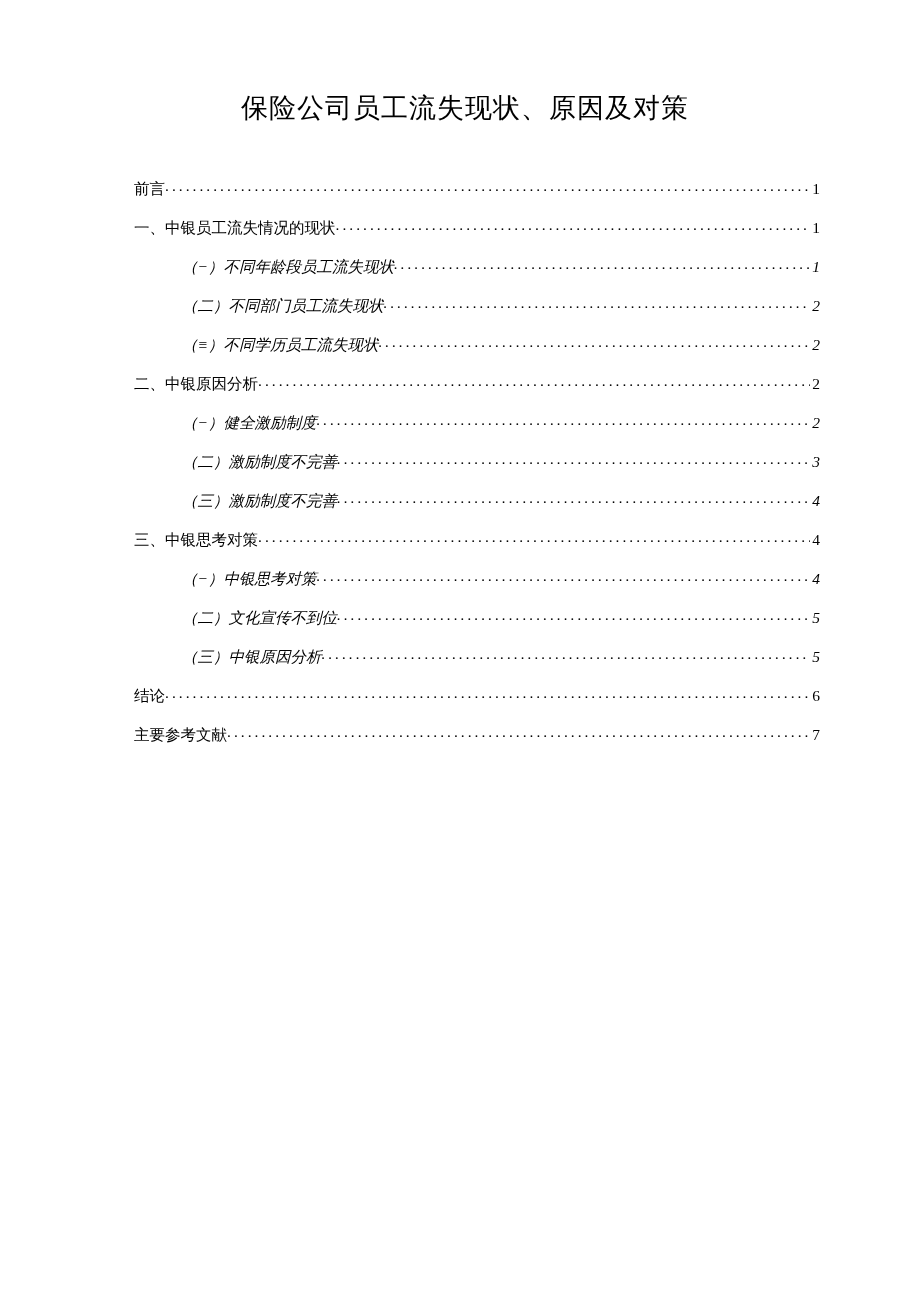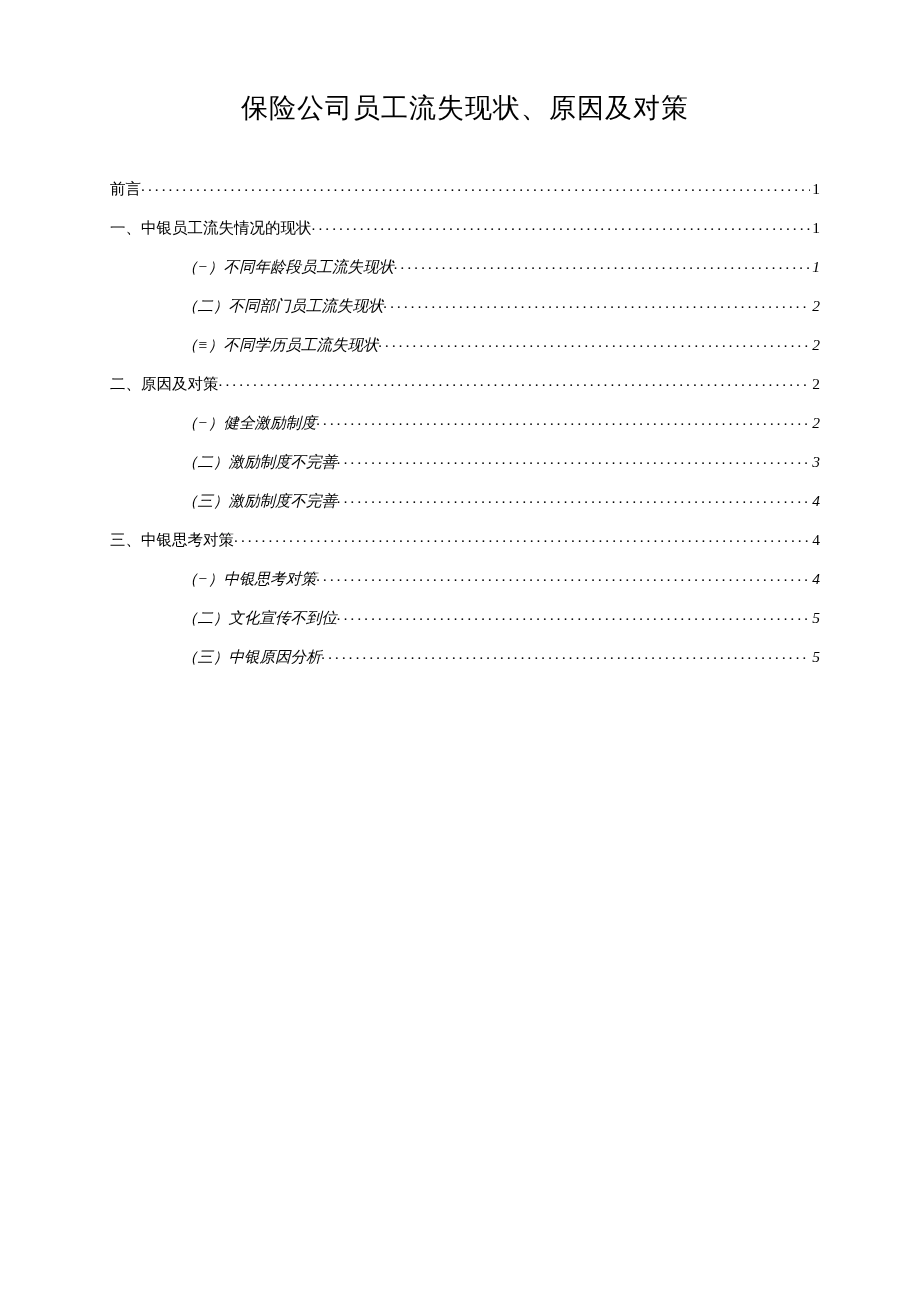--- a/index.html
+++ b/index.html
@@ -48,20 +48,21 @@
       position: absolute;
       left: 0;
       bottom: 0;
     }
     .toc-page {
       flex-shrink: 0;
       padding-left: 2px;
     }
     .level-1 {
       padding-left: 0;
+      margin-left: 24px;
     }
     .level-2 {
       padding-left: 72px;
       font-style: italic;
     }
   </style>
 </head>
 <body>
 
 <h1 class="doc-title">保险公司员工流失现状、原因及对策</h1>
@@ -92,21 +93,21 @@
     <span class="toc-page">2</span>
   </div>
 
   <div class="toc-row level-2">
     <span class="toc-label">（≡）不同学历员工流失现状</span>
     <span class="toc-dots"></span>
     <span class="toc-page">2</span>
   </div>
 
   <div class="toc-row level-1">
-    <span class="toc-label">二、原因及对策</span>
+    <span class="toc-label">二、中银原因分析</span>
     <span class="toc-dots"></span>
     <span class="toc-page">2</span>
   </div>
 
   <div class="toc-row level-2">
     <span class="toc-label">（−）健全激励制度</span>
     <span class="toc-dots"></span>
     <span class="toc-page">2</span>
   </div>
 
@@ -139,15 +140,25 @@
     <span class="toc-dots"></span>
     <span class="toc-page">5</span>
   </div>
 
   <div class="toc-row level-2">
     <span class="toc-label">（三）中银原因分析</span>
     <span class="toc-dots"></span>
     <span class="toc-page">5</span>
   </div>
 
+  <div class="toc-row level-1">
+    <span class="toc-label">结论</span>
+    <span class="toc-dots"></span>
+    <span class="toc-page">6</span>
+  </div>
 
+  <div class="toc-row level-1">
+    <span class="toc-label">主要参考文献</span>
+    <span class="toc-dots"></span>
+    <span class="toc-page">7</span>
+  </div>
 
 </div>
 
 </body></html>

